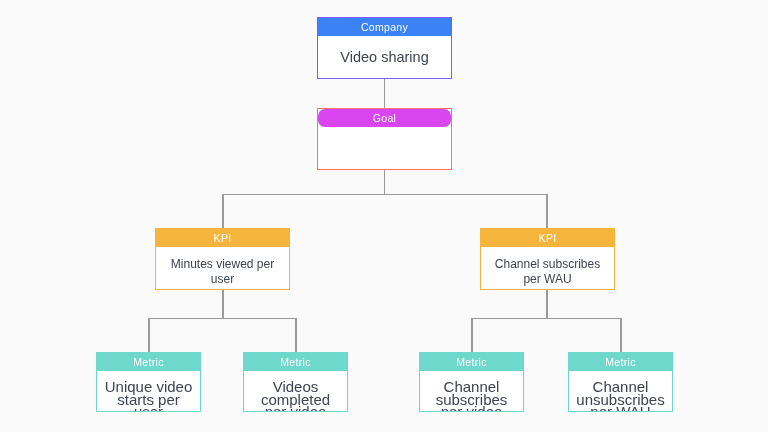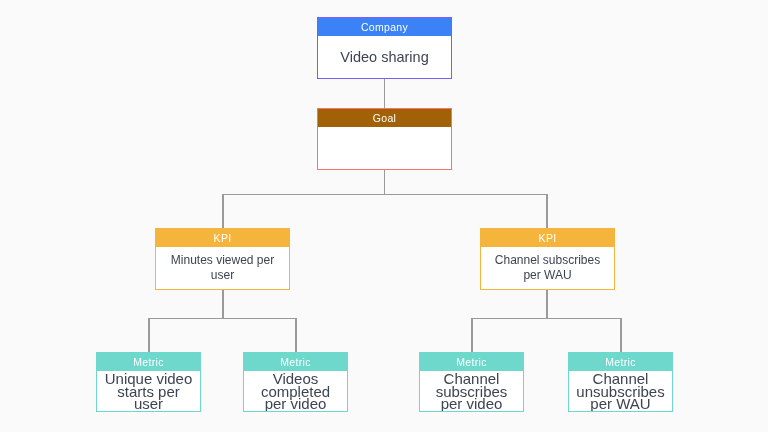--- a/index.html
+++ b/index.html
@@ -40,31 +40,31 @@
     white-space: nowrap;
   }
   .node-body {
     flex: 1 1 auto;
     display: flex;
     align-items: center;
     justify-content: center;
     text-align: center;
     color: #3d4451;
     background: #ffffff;
-    padding: 2px 6px;
+    padding: 10px 6px;
     box-sizing: border-box;
   }
 
   
   .lvl-company { border-color: #7b5cf5; }
   .lvl-company .node-header { background: #3b82f6; }
   .lvl-company .node-body { font-size: 14.5px; line-height: 18px; }
 
   .lvl-goal { border-color: #fa7268; }
-  .lvl-goal .node-header { background: #a16207; }
+  .lvl-goal .node-header { background: #d946ef; border-radius: 7px; }
   .lvl-goal .node-body { font-size: 13px; line-height: 17px; }
 
   .lvl-kpi { border-color: #f5b43c; }
   .lvl-kpi .node-header { background: #f5b43c; }
   .lvl-kpi .node-body { font-size: 12px; line-height: 15px; }
 
   .lvl-metric { border-color: #6fd8cc; }
   .lvl-metric .node-header { background: #6fd8cc; }
   .lvl-metric .node-body { font-size: 15px; line-height: 12.5px; }
 

